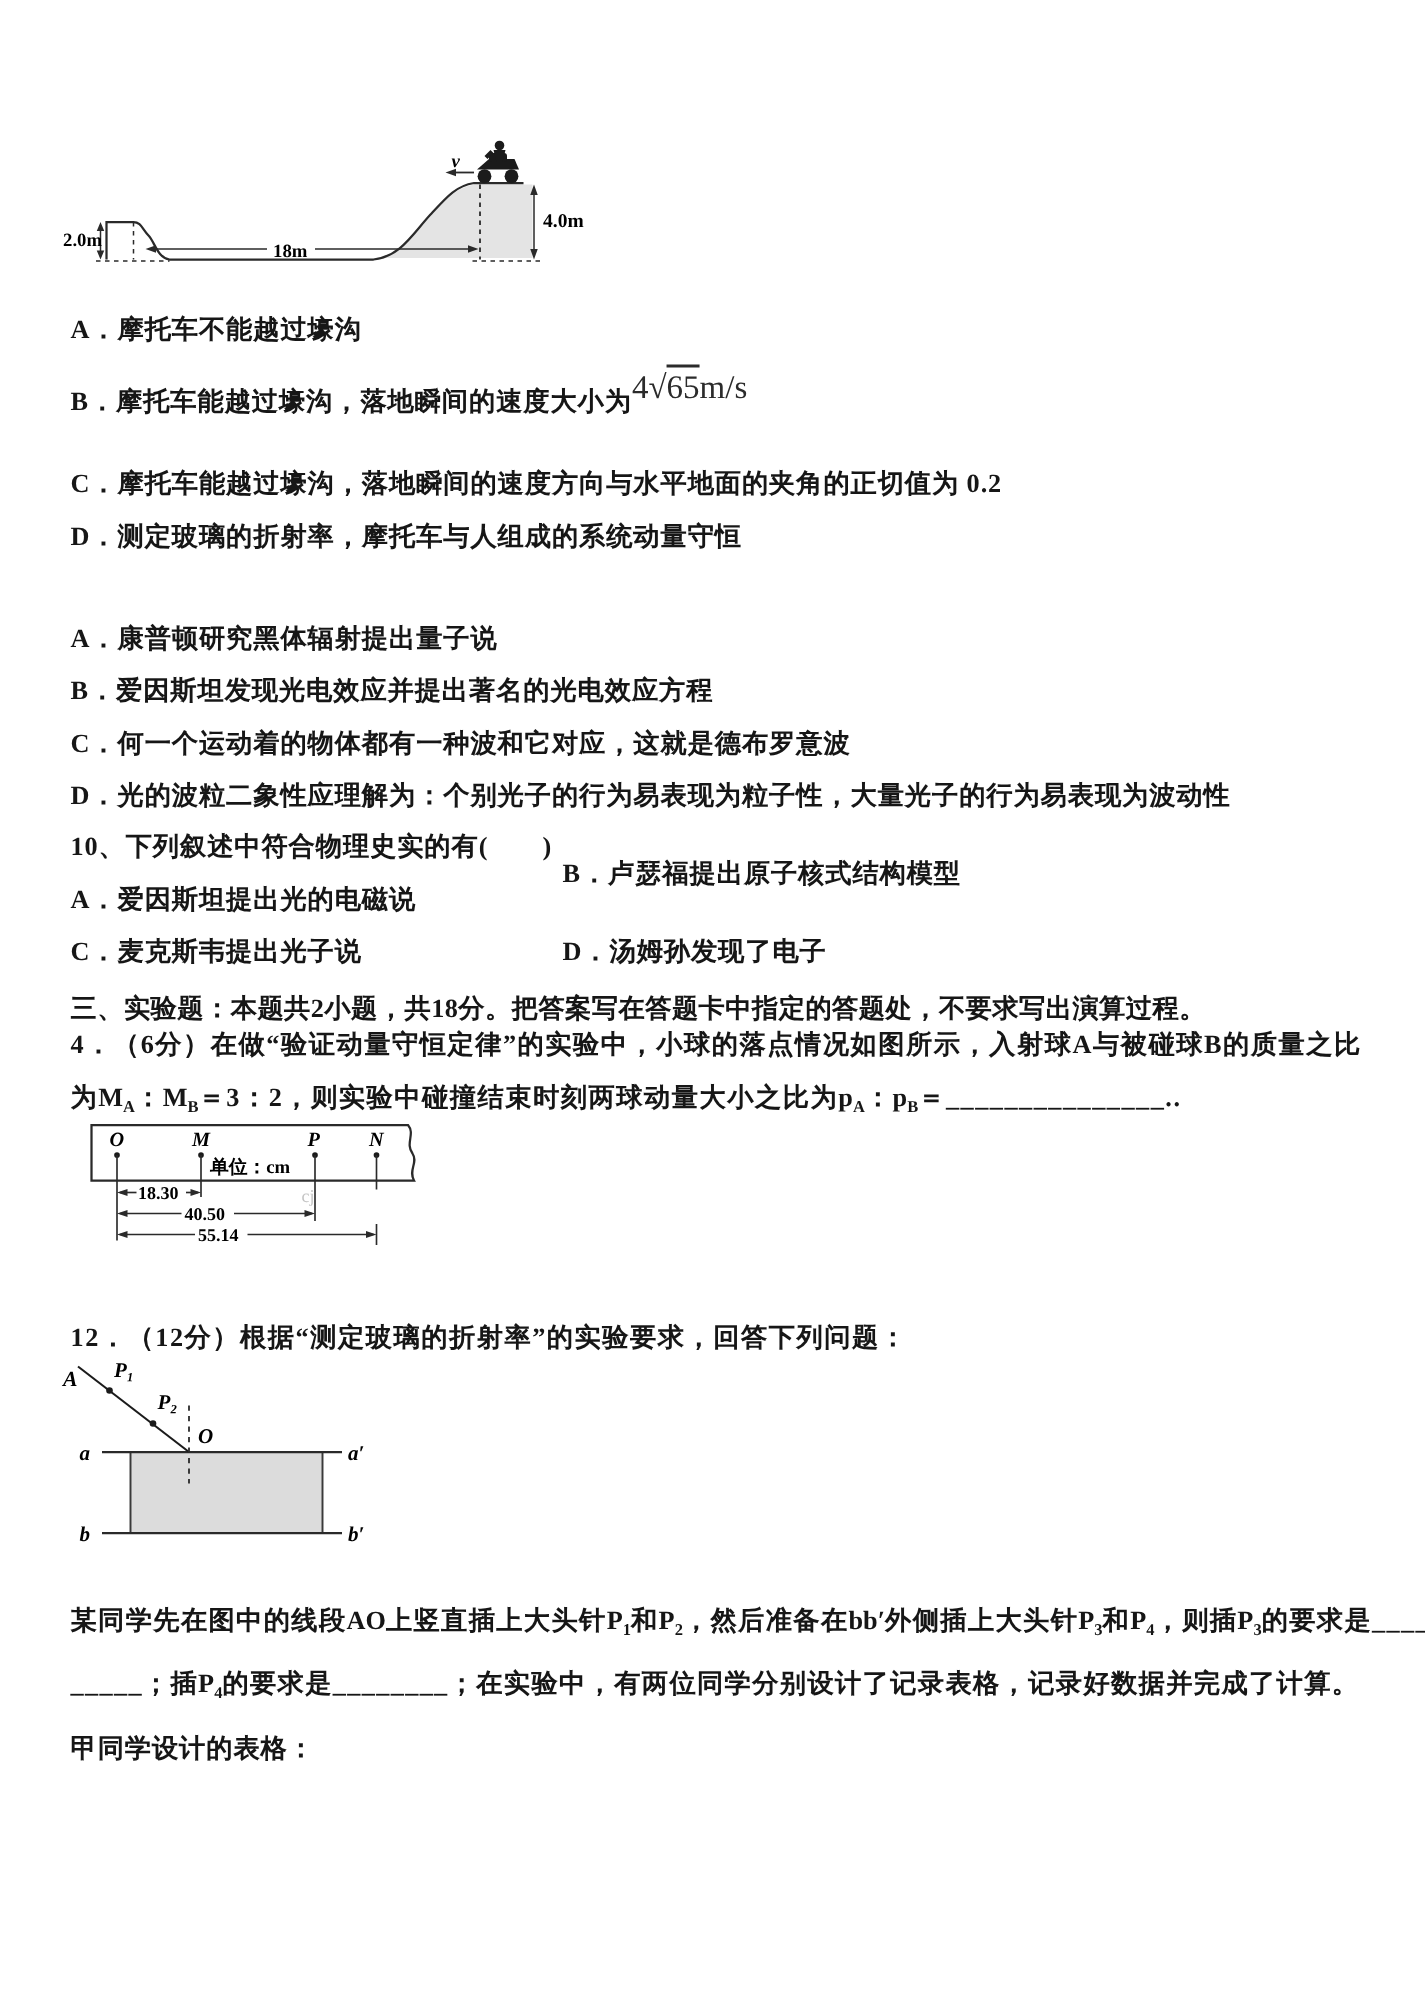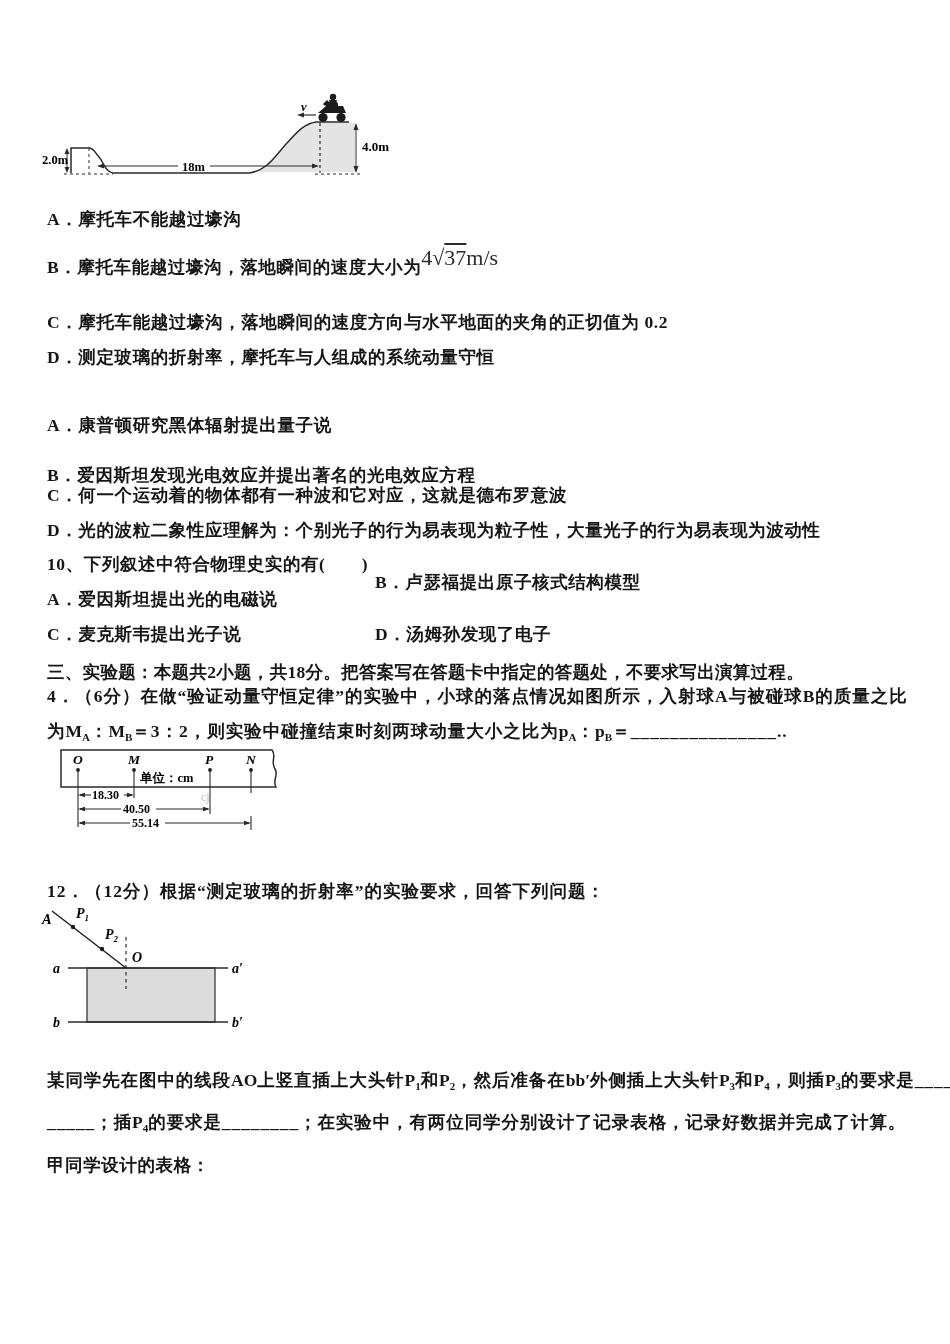--- a/index.html
+++ b/index.html
@@ -53,26 +53,26 @@
       <path d="M 287 16 L 295 16 L 293 24 L 289 24 Z"></path>
       <path d="M 281 20 L 285 16 L 287 18 L 283 22 Z"></path>
     </g>
 
     <text x="259" y="27" font-size="12.5" font-style="italic" font-weight="bold">v</text>
     <line x1="258" y1="31" x2="274" y2="31" stroke="#2a2a2a" stroke-width="1.2"></line>
     <path d="M 255 31 L 262 28.5 L 262 33.5 Z" fill="#2a2a2a"></path>
   </svg>
 
   <div class="ln" style="top:207px;">A．摩托车不能越过壕沟</div>
-  <div class="ln" style="top:253px;"><span class="seg">B．摩托车能越过壕沟，落地瞬间的速度大小为</span><span class="seg f">4</span><span class="seg f">√</span><span class="seg f ovl">37</span><span class="seg f">m/s</span></div>
+  <div class="ln" style="top:253px;"><span class="seg">B．摩托车能越过壕沟，落地瞬间的速度大小为</span><span class="seg f">4</span><span class="seg f">√</span><span class="seg f ovl">65</span><span class="seg f">m/s</span></div>
   <div class="ln" style="top:310px;">C．摩托车能越过壕沟，落地瞬间的速度方向与水平地面的夹角的正切值为 0.2</div>
   <div class="ln" style="top:345px;">D．测定玻璃的折射率，摩托车与人组成的系统动量守恒</div>
 
   <div class="ln" style="top:413px;">A．康普顿研究黑体辐射提出量子说</div>
-  <div class="ln" style="top:448px;margin-top:15px;">B．爱因斯坦发现光电效应并提出著名的光电效应方程</div>
+  <div class="ln" style="top:448px;">B．爱因斯坦发现光电效应并提出著名的光电效应方程</div>
   <div class="ln" style="top:483px;">C．何一个运动着的物体都有一种波和它对应，这就是德布罗意波</div>
   <div class="ln" style="top:518px;">D．光的波粒二象性应理解为：个别光子的行为易表现为粒子性，大量光子的行为易表现为波动性</div>
 
   <div class="ln" style="top:552px;">10、下列叙述中符合物理史实的有(　　)</div>
   <div class="ln" style="top:587px;">A．爱因斯坦提出光的电磁说</div>
   <div class="ln" style="top:570px;left:375px;">B．卢瑟福提出原子核式结构模型</div>
   <div class="ln" style="top:622px;">C．麦克斯韦提出光子说</div>
   <div class="ln" style="top:622px;left:375px;text-align:center;">D．汤姆孙发现了电子</div>
 
   <div class="ln" style="top:660px;letter-spacing:0.3px;">三、实验题：本题共2小题，共18分。把答案写在答题卡中指定的答题处，不要求写出演算过程。</div>

